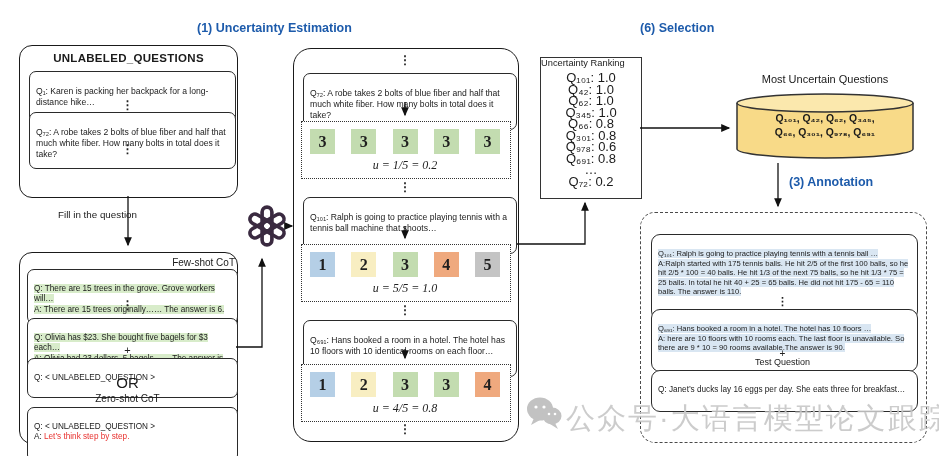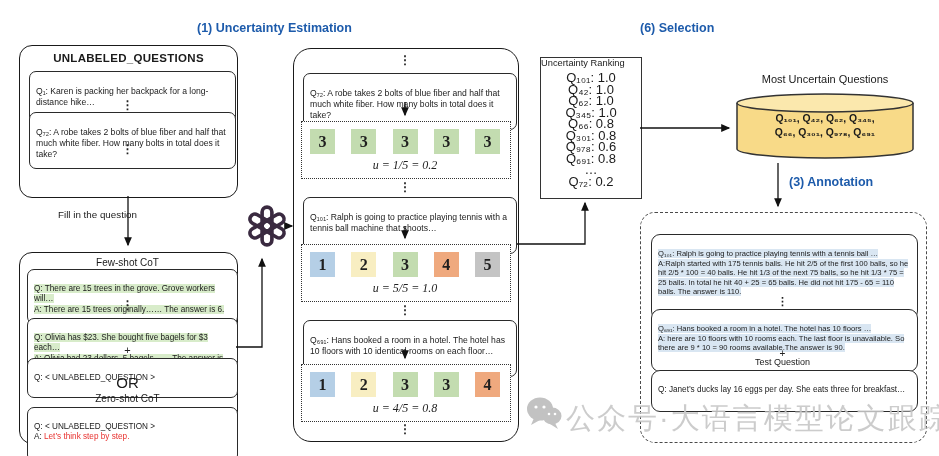--- a/index.html
+++ b/index.html
@@ -49,21 +49,21 @@
     <div class="title" style="left:0;top:6px;width:217px;font-weight:bold;font-size:11.5px;letter-spacing:0.3px;">UNLABELED_QUESTIONS</div>
   </div>
   <div class="qbox" style="left:29px;top:71px;width:193px;height:24px;">Q₁: Karen is packing her backpack for a long-distance hike…</div>
   <div class="ell" style="left:0px;top:99px;width:255px;">⋮</div>
   <div class="qbox" style="left:29px;top:112px;width:193px;height:27px;">Q₇₂: A robe takes 2 bolts of blue fiber and half that much white fiber. How many bolts in total does it take?</div>
   <div class="ell" style="left:0px;top:143px;width:255px;">⋮</div>
 
   <div class="abs" style="left:38px;top:209px;font-size:9.8px;white-space:nowrap;margin-left:20px;">Fill in the question</div>
 
   <div class="box" style="left:19px;top:252px;width:217px;height:190px;">
-    <div class="title" style="left:0;top:4px;width:215px;font-size:10px;">Few-shot CoT</div>
+    <div class="title" style="left:0;top:4px;width:215px;font-size:10px;text-align:right;">Few-shot CoT</div>
   </div>
   <div class="qbox" style="left:27px;top:269px;width:197px;height:25px;font-size:8.2px;">
     <span class="hl-g">Q: There are 15 trees in the grove. Grove workers will…</span><br>
     <span class="hl-g">A: There are 15 trees originally…… The answer is 6.</span>
   </div>
   <div class="ell" style="left:0px;top:299px;width:255px;">⋮</div>
   <div class="qbox" style="left:27px;top:318px;width:197px;height:25px;font-size:8.2px;">
     <span class="hl-g">Q: Olivia has $23. She bought five bagels for $3 each…</span><br>
     <span class="hl-g">A: Olivia had 23 dollars. 5 bagels…… The answer is 8.</span>
   </div>

